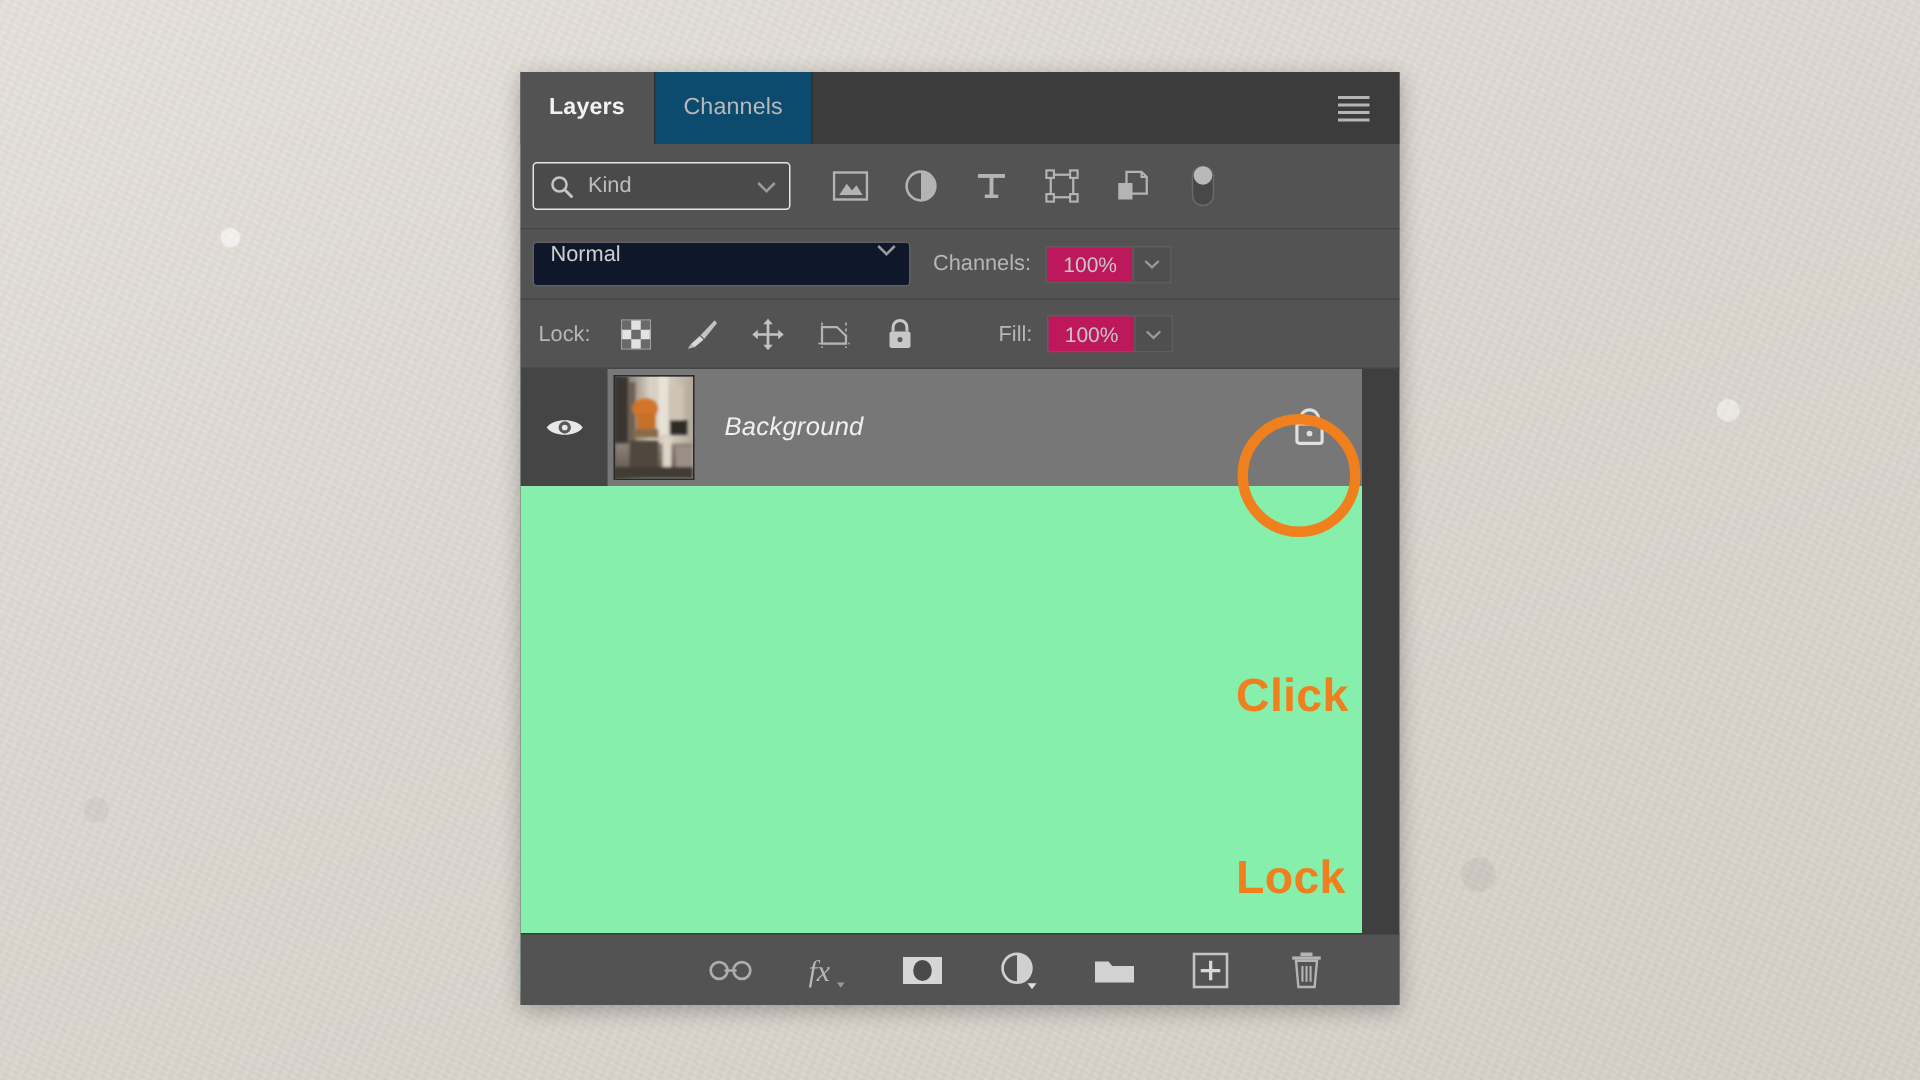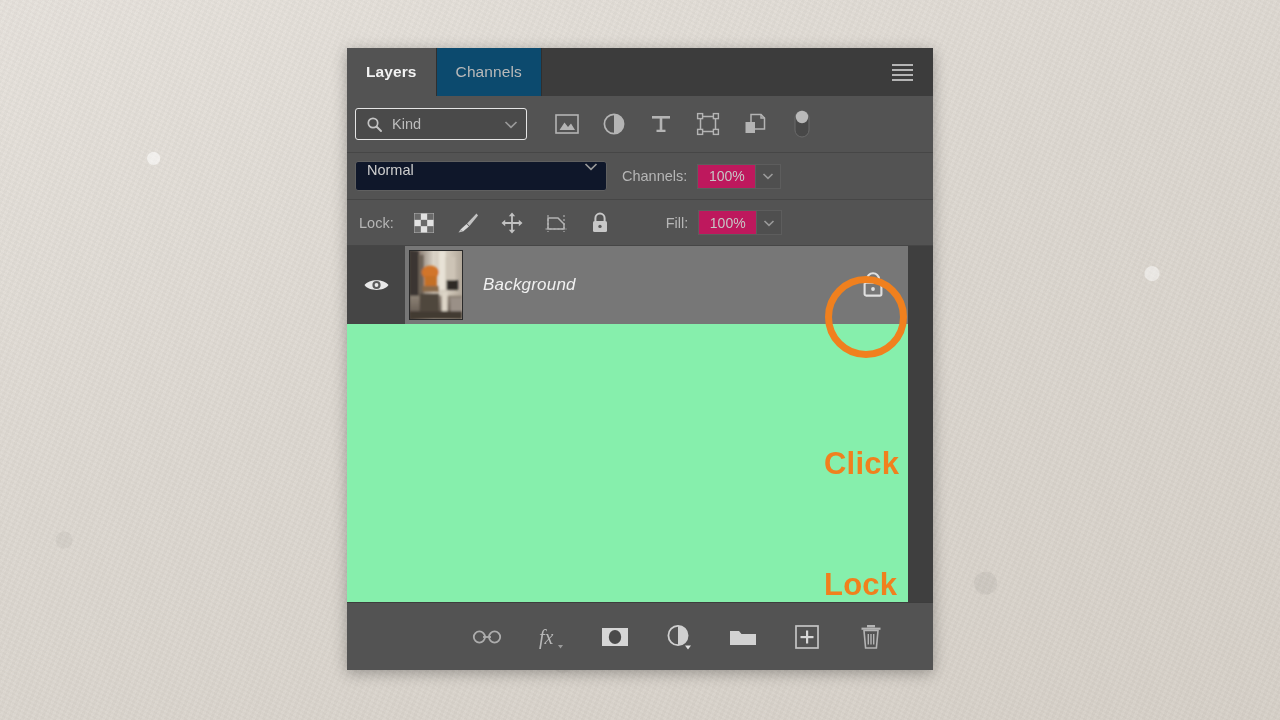--- a/index.html
+++ b/index.html
@@ -237,21 +237,21 @@
     letter-spacing: .2px;
     white-space: pre;
   }
 
   
   .bottom-bar {
     position: absolute;
     left: 0;
     bottom: 0;
     width: 586px;
-    height: 68px;
+    height: 48px;
     background: #535353;
     border-top: 1px solid #3d3d3d;
     display: flex;
     align-items: center;
     justify-content: flex-end;
     padding-right: 36px;
     gap: 12px;
   }
   .bottom-bar > div {
     width: 52px;

